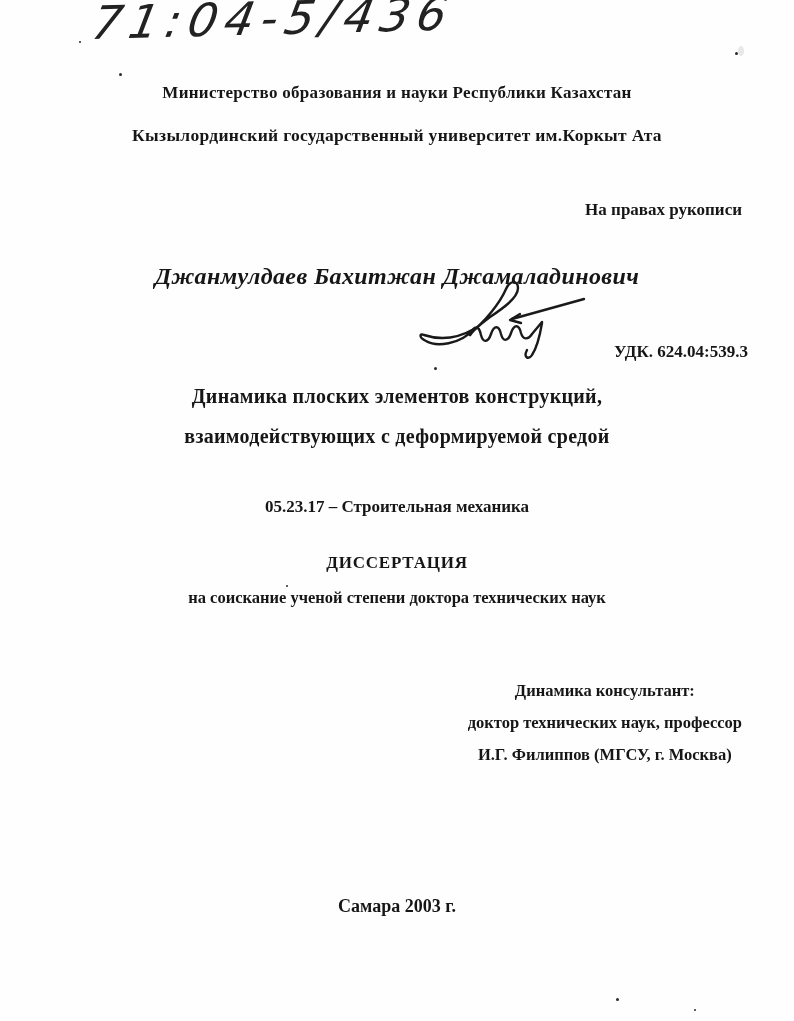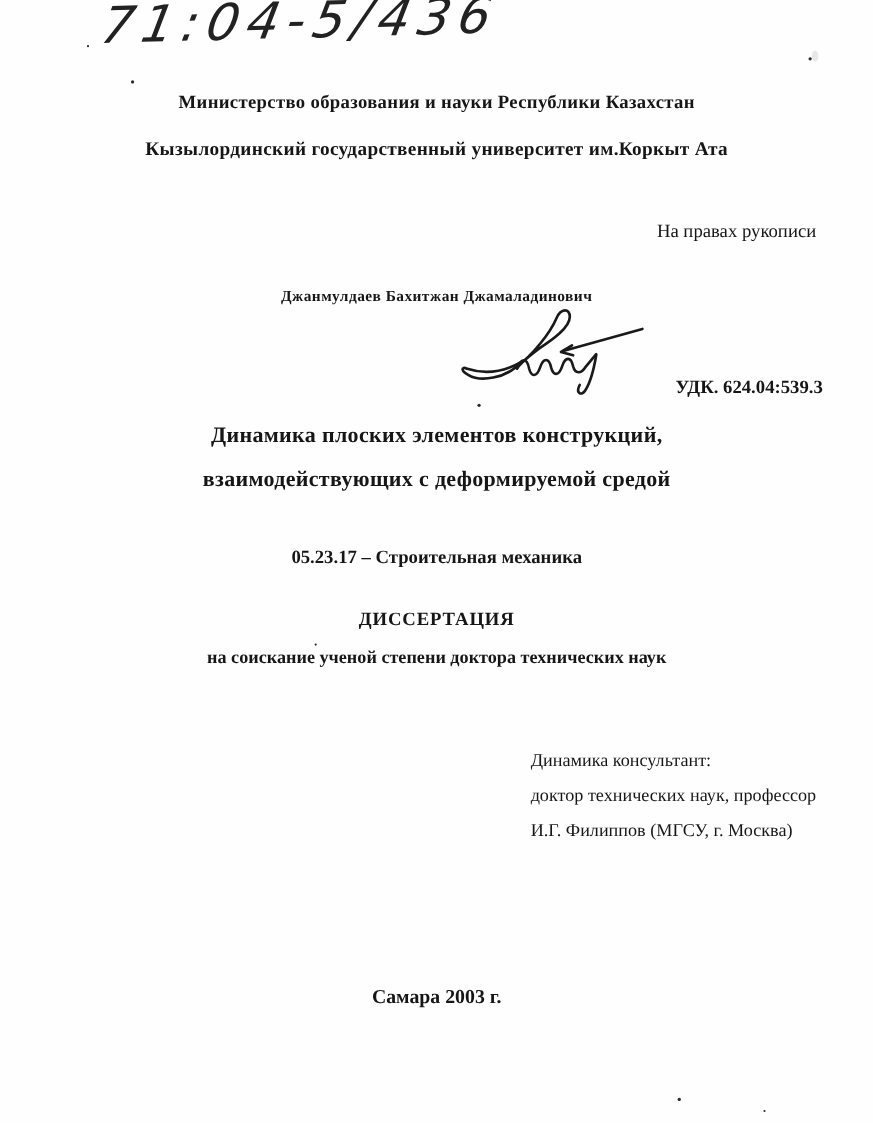--- a/index.html
+++ b/index.html
@@ -17,40 +17,40 @@
     color: #161616;
   }
   .abs { position: absolute; }
   .center-line {
     left: 0;
     width: 100%;
     text-align: center;
     font-weight: bold;
   }
   .right-line {
-    text-align: left;
-    font-weight: normal;
+    text-align: center;
+    font-weight: bold;
   }
   .catalog {
     left: 98px;
     top: -4px;
     font-family: "DejaVu Sans", sans-serif;
     font-style: italic;
     font-weight: normal;
     font-size: 46px;
     letter-spacing: 7px;
     color: #222222;
     transform: skewX(-12deg) rotate(-1.5deg);
     transform-origin: left top;
     white-space: nowrap;
   }
   .ministry      { top: 83px;  font-size: 17px; letter-spacing: 0.3px; }
   .university    { top: 125px; font-size: 17.5px; letter-spacing: 0.3px; }
   .manuscript    { top: 200px; right: 52px; font-size: 17px; }
-  .author        { top: 263px; font-size: 14px; letter-spacing: 0.4px; }
+  .author        { top: 263px; font-size: 24px; letter-spacing: 0.4px; font-style: italic; }
   .udc           { top: 342px; right: 46px; font-size: 17px; font-weight: bold; font-family: Liberation Serif, serif; }
   .title1        { top: 385px; font-size: 20px; letter-spacing: 0.3px; }
   .title2        { top: 425px; font-size: 20px; letter-spacing: 0.3px; }
   .specialty     { top: 497px; font-size: 17px; }
   .doctype       { top: 553px; font-size: 17px; letter-spacing: 0.8px; }
   .degree        { top: 588px; font-size: 16.5px; text-align: center; }
   .consultant    { top: 675px; right: 52px; font-size: 16.5px; line-height: 32px; }
   .footer        { top: 896px; font-size: 18px; }
   .signature-wrap {
     left: 416px;

